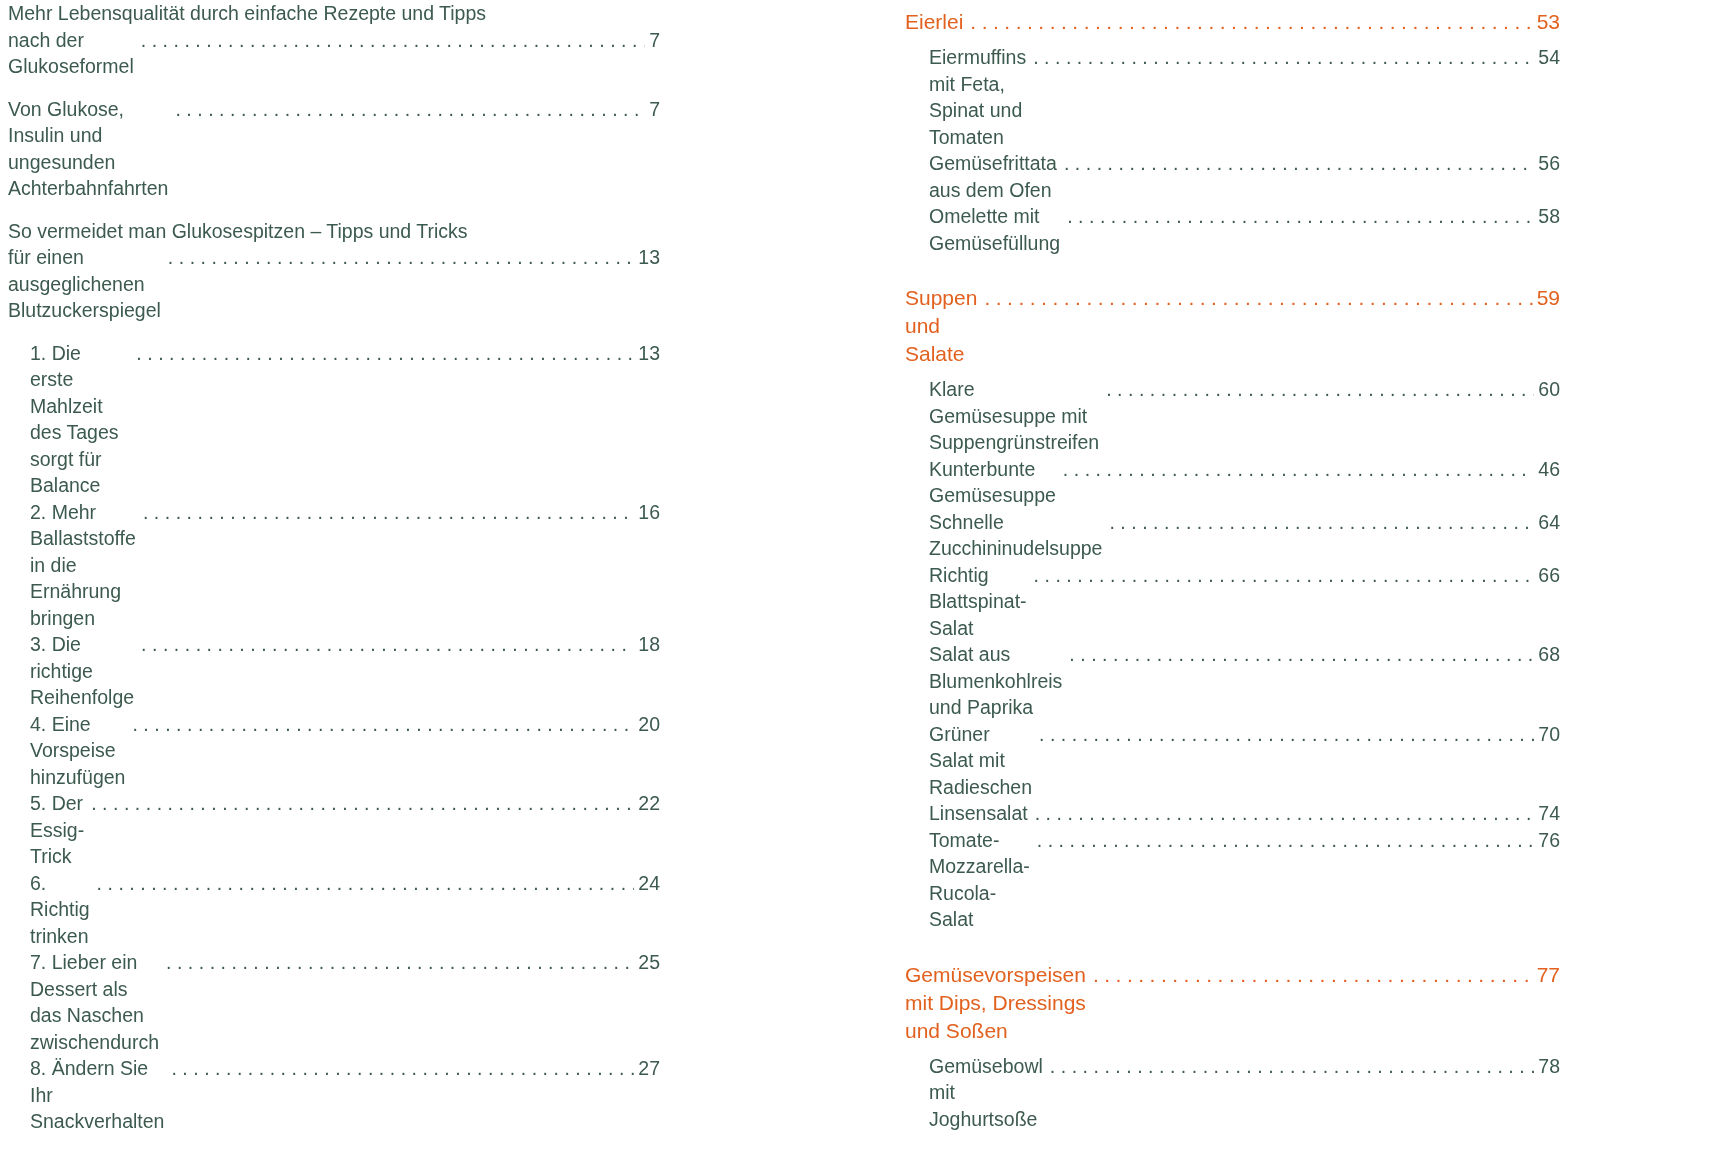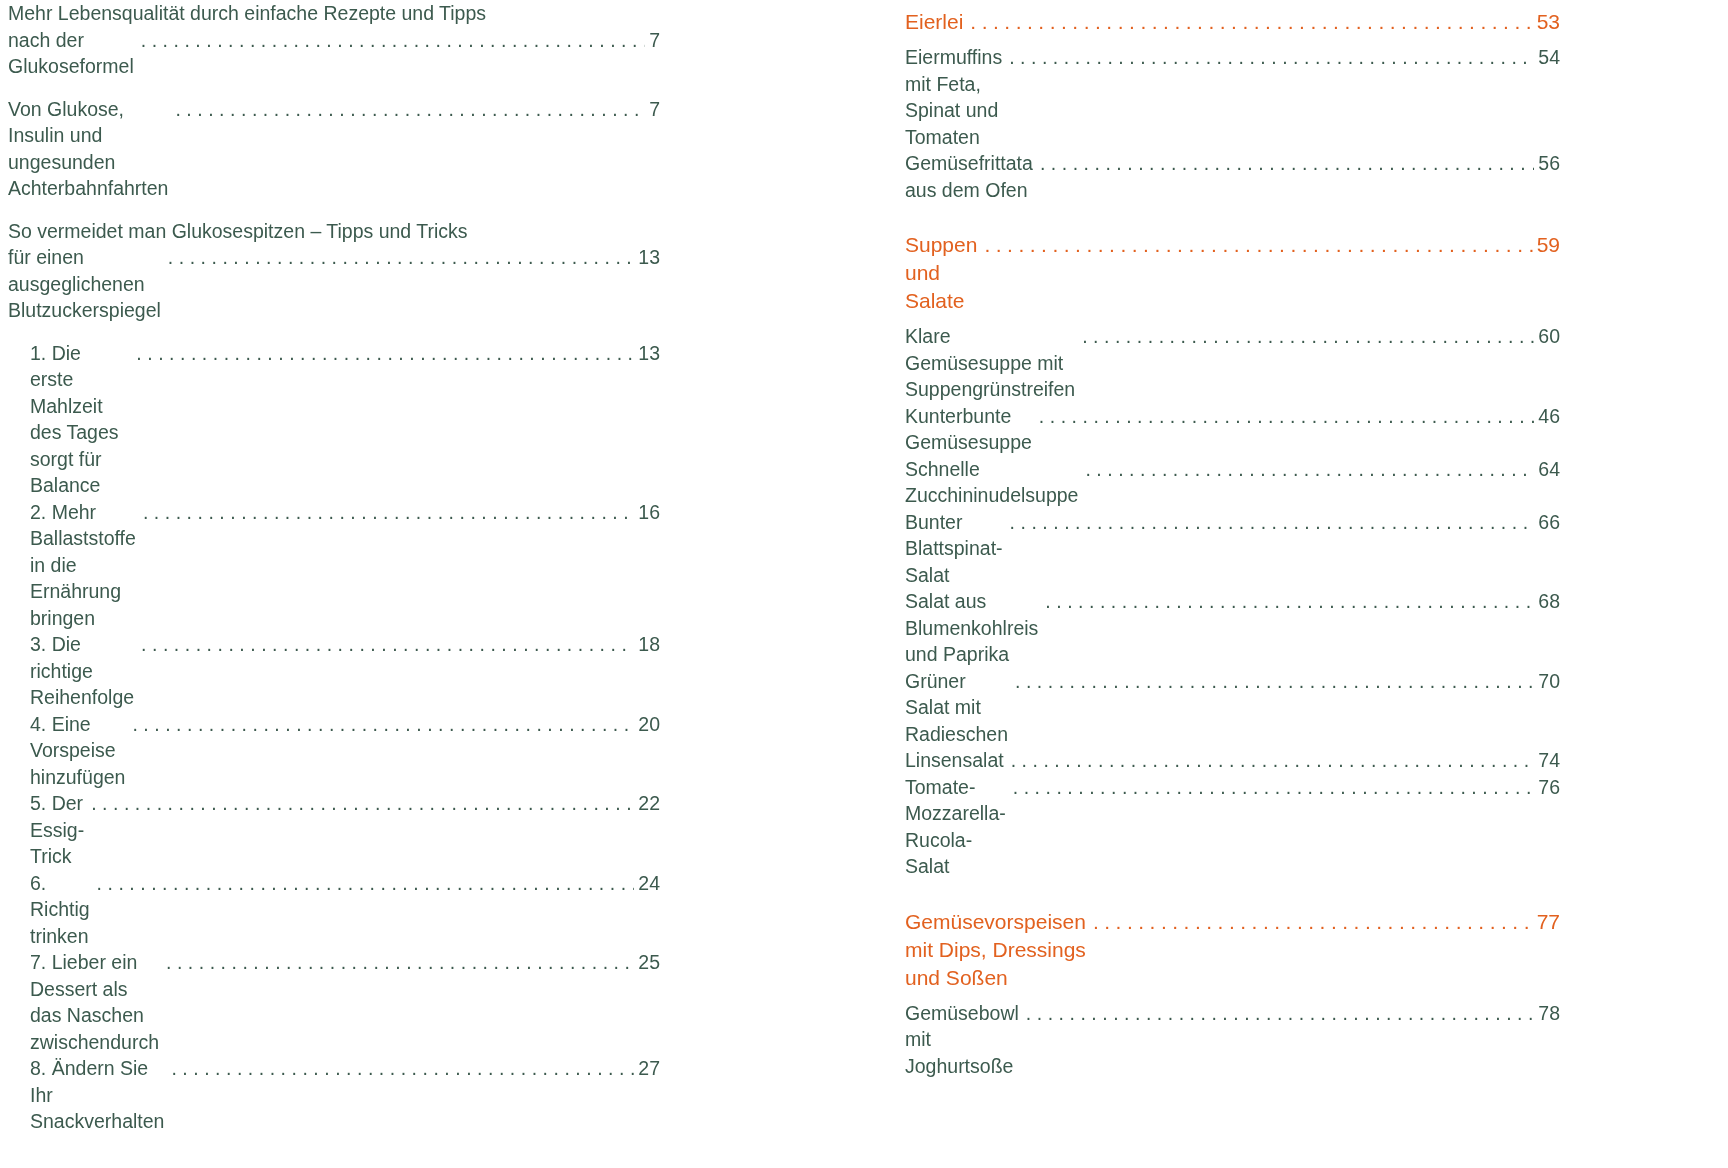--- a/index.html
+++ b/index.html
@@ -52,21 +52,21 @@
   .numbered{ margin:8px 0 0 22px; }
 
   .section{ margin-top:28px; }
   .section.first{ margin-top:0; }
   .section .row.header{
     color:var(--orange);
     font-weight:normal;
     font-size:21px;
     line-height:28px;
   }
-  .section .entries{ margin-top:8px; }
+  .section .entries{ margin-left:24px; margin-top:8px; }
 </style>
 </head>
 <body>
 
 <div class="page">
   <div class="col left">
     <div id="left-content">
         <div class="entry-block para">
           <div class="pre">Mehr Lebensqualität durch einfache Rezepte und Tipps</div>
           <div class="row">
@@ -166,20 +166,27 @@
                 <span class="pg">54</span>
               </div>
             </div>
             <div class="entry-block">
               <div class="row">
                 <span class="lbl">Gemüsefrittata aus dem Ofen</span>
                 <span class="leader"></span>
                 <span class="pg">56</span>
               </div>
             </div>
+            <div class="entry-block">
+              <div class="row">
+                <span class="lbl">Omelette mit Gemüsefüllung</span>
+                <span class="leader"></span>
+                <span class="pg">58</span>
+              </div>
+            </div>
           </div>
         </div>
         <div class="section">
           <div class="row header">
             <span class="lbl">Suppen und Salate</span>
             <span class="leader"></span>
             <span class="pg">59</span>
           </div>
           <div class="entries">
             <div class="entry-block">
@@ -198,21 +205,21 @@
             </div>
             <div class="entry-block">
               <div class="row">
                 <span class="lbl">Schnelle Zucchininudelsuppe</span>
                 <span class="leader"></span>
                 <span class="pg">64</span>
               </div>
             </div>
             <div class="entry-block">
               <div class="row">
-                <span class="lbl">Bunter Blattspinat-Salat</span>
+                <span class="lbl">Richtig Blattspinat-Salat</span>
                 <span class="leader"></span>
                 <span class="pg">66</span>
               </div>
             </div>
             <div class="entry-block">
               <div class="row">
                 <span class="lbl">Salat aus Blumenkohlreis und Paprika</span>
                 <span class="leader"></span>
                 <span class="pg">68</span>
               </div>

